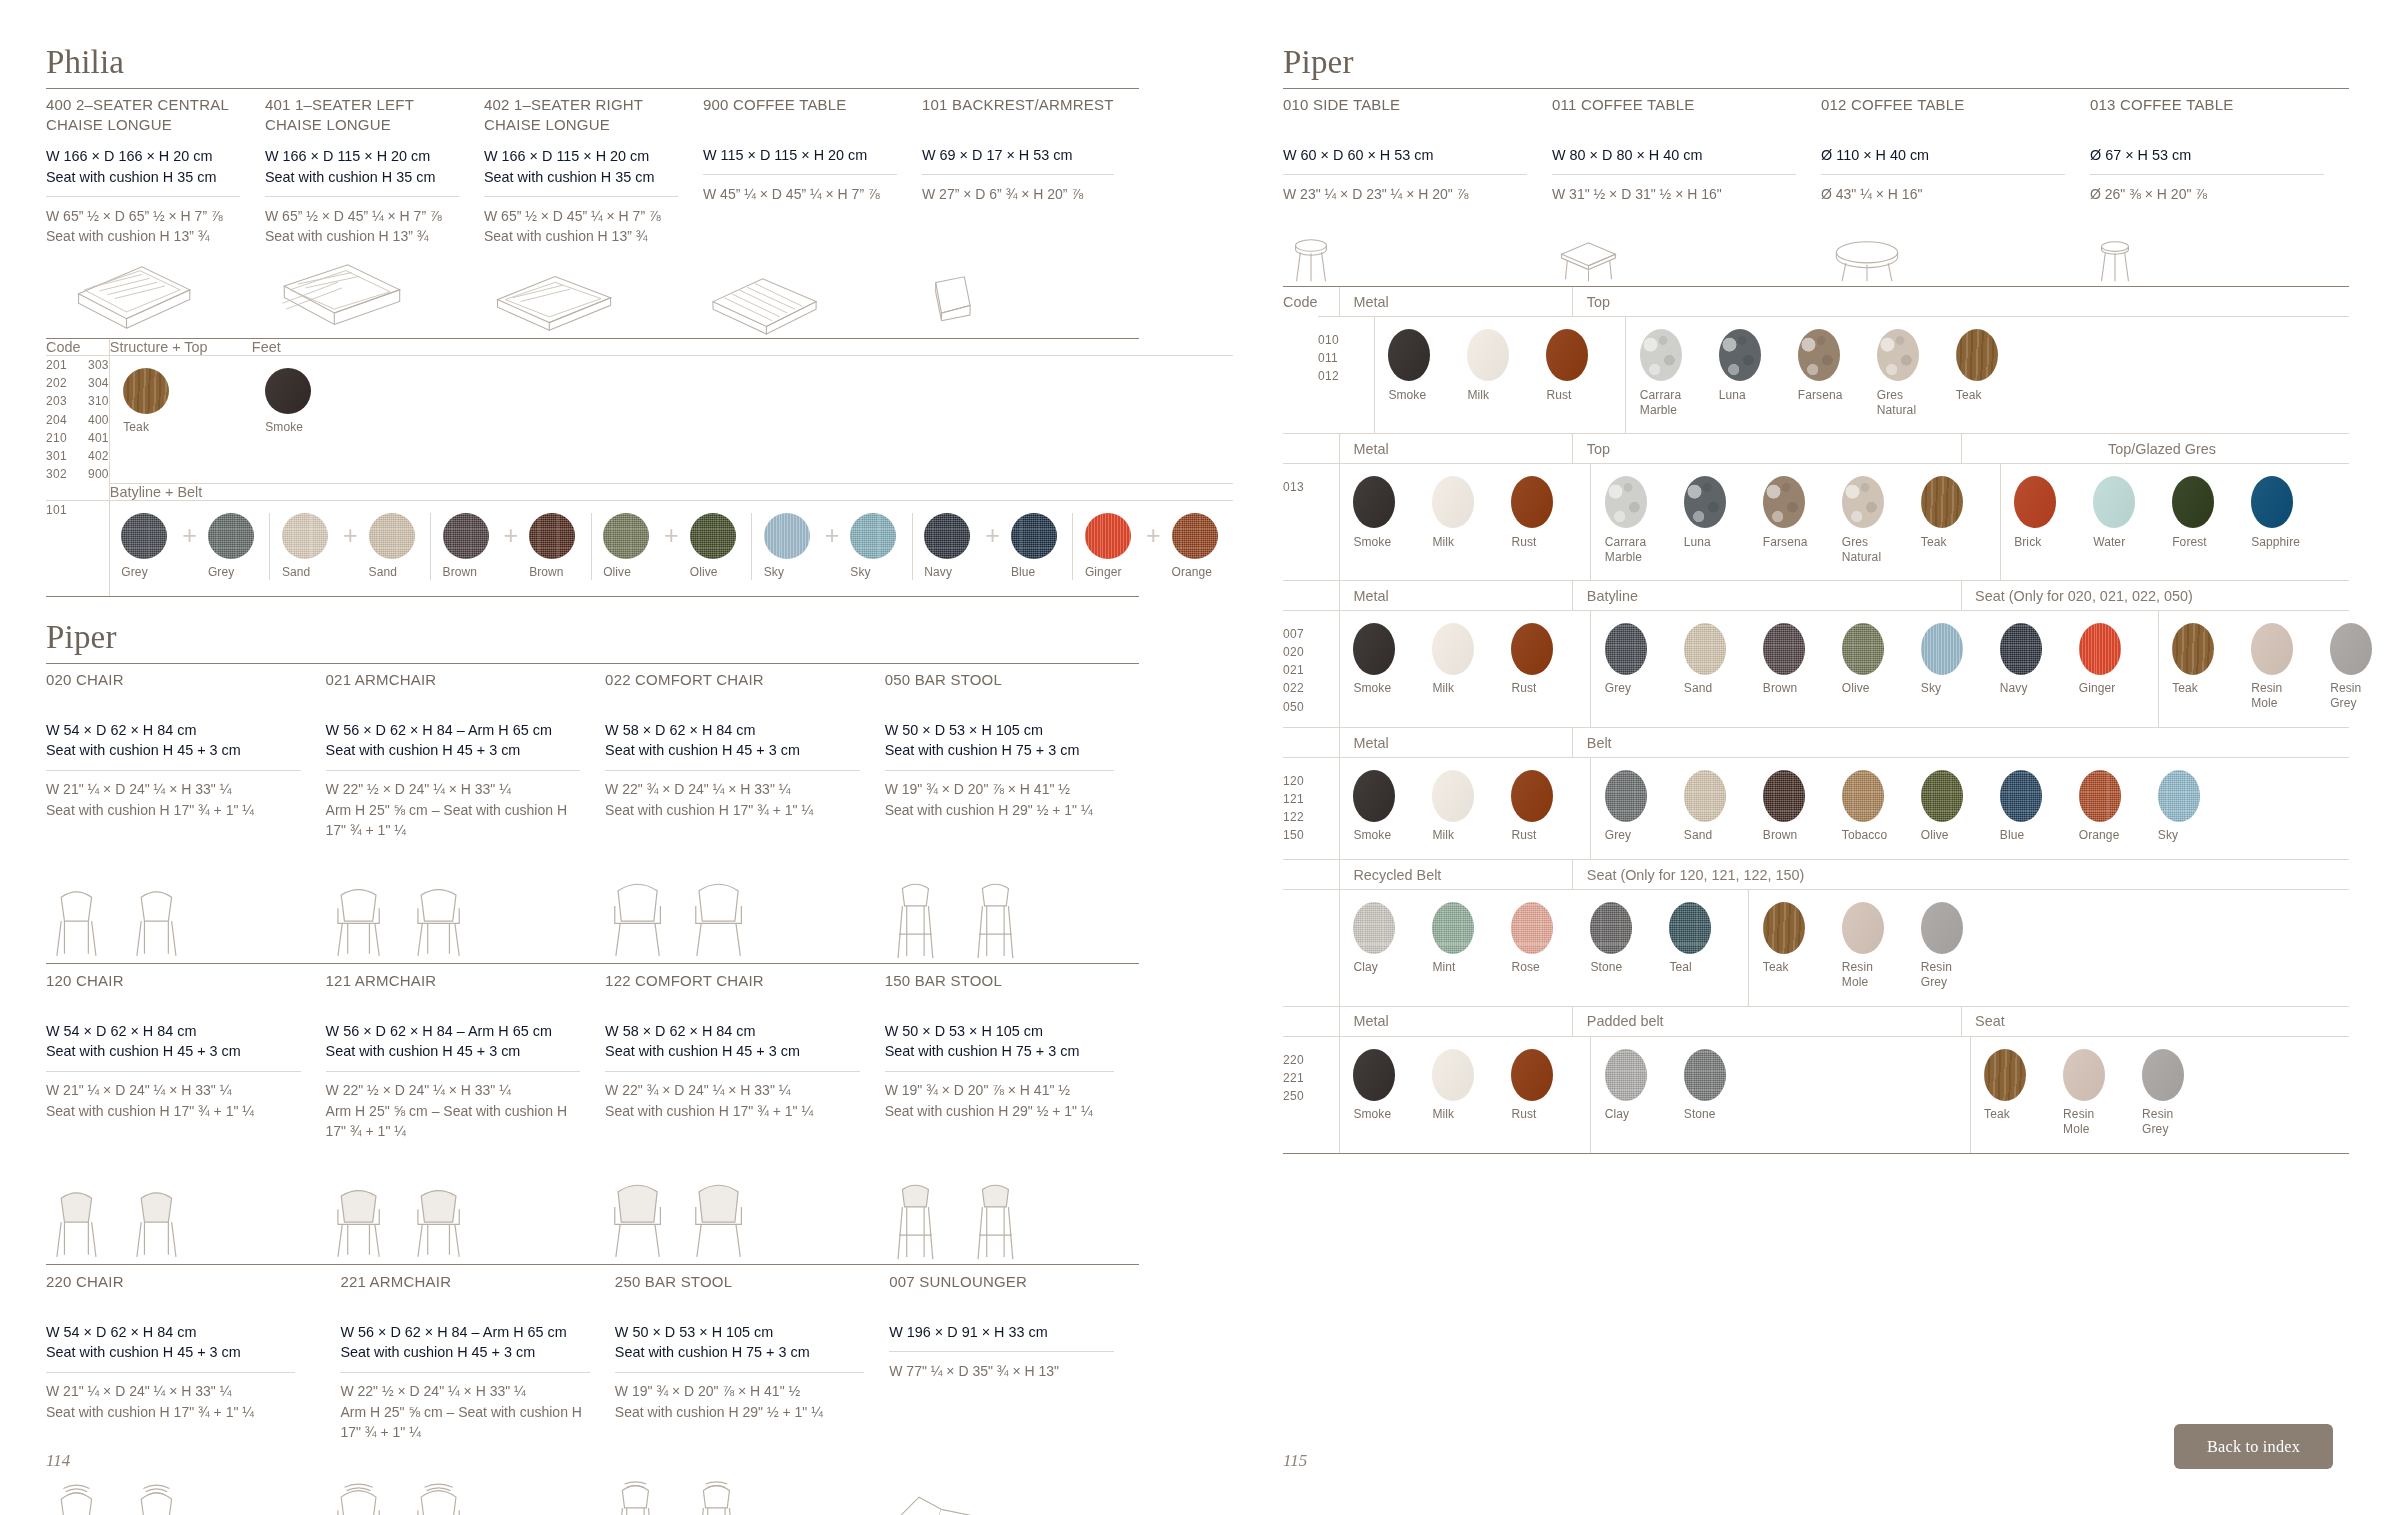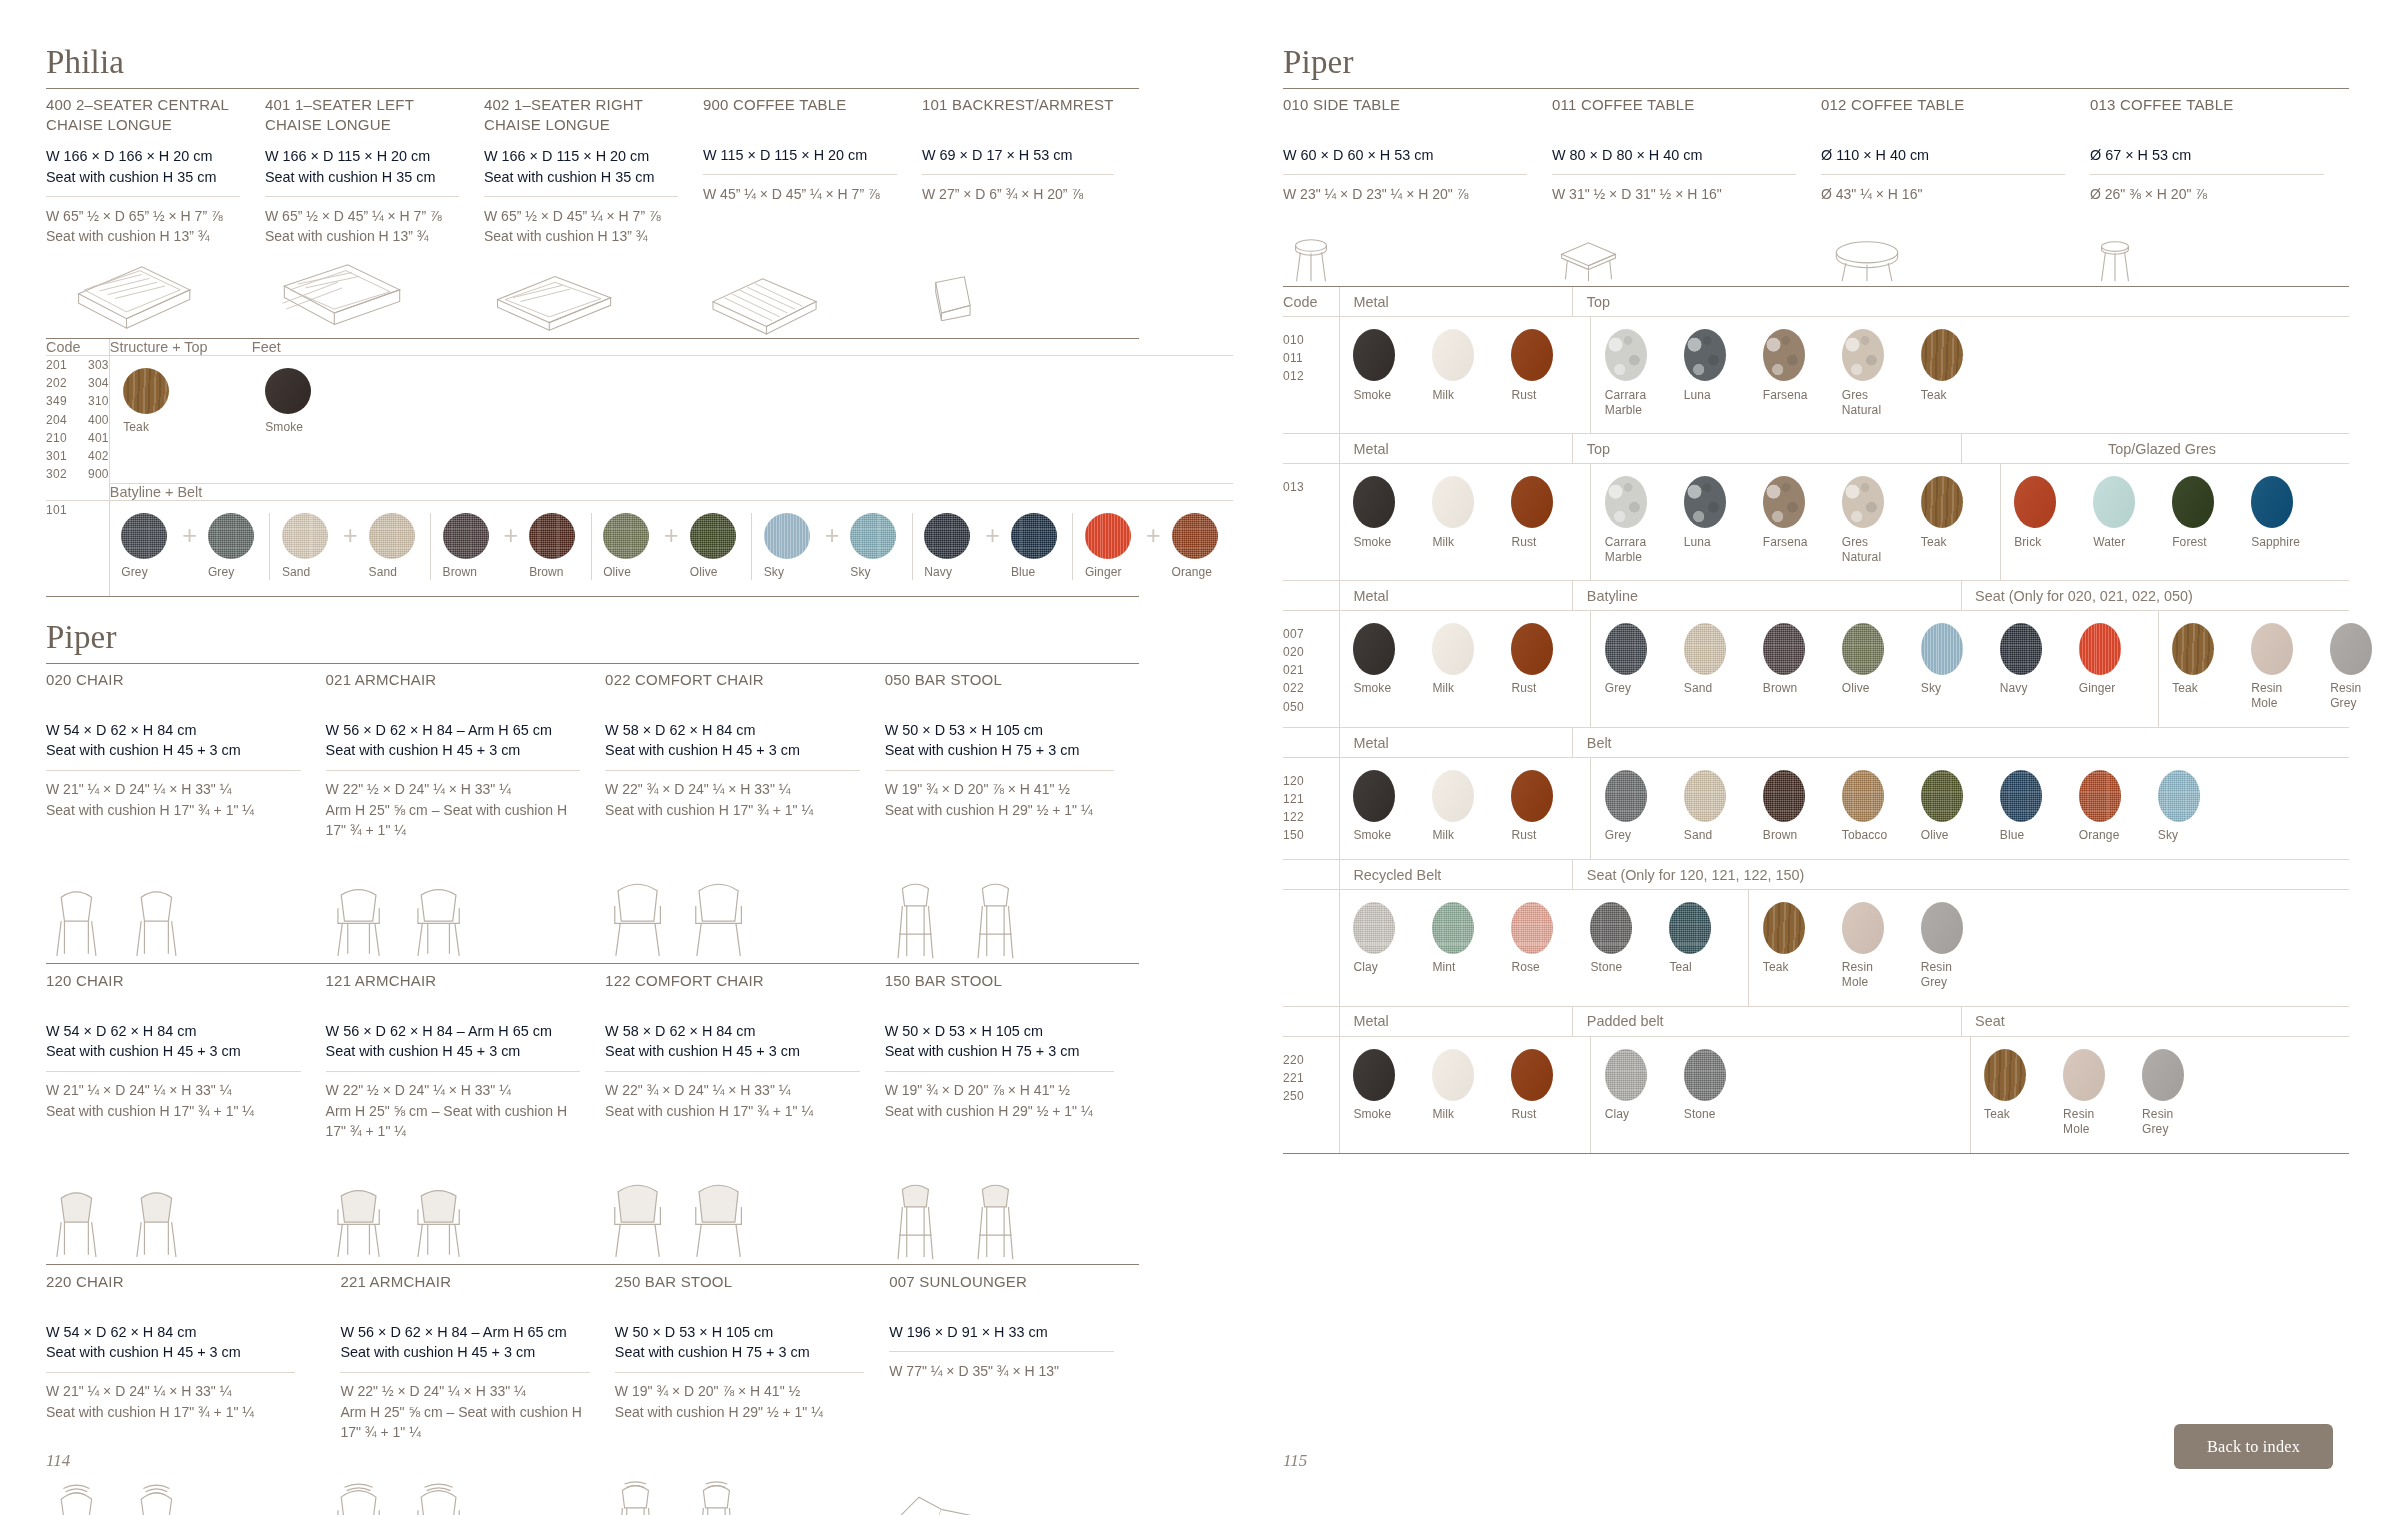--- a/index.html
+++ b/index.html
@@ -261,21 +261,21 @@
         <td style="width:92px;" class="colhead">Code</td>
         <td style="width:142px;" class="colhead vline">Structure + Top</td>
         <td class="colhead">Feet</td>
       </tr>
       <tr class="hline-top">
         <td class="code-cell">
           <div class="code-two" id="philia-codes">
                 <div>
                   <span>201</span>
                   <span>202</span>
-                  <span>349</span>
+                  <span>203</span>
                   <span>204</span>
                   <span>210</span>
                   <span>301</span>
                   <span>302</span>
                 </div>
                 <div>
                   <span>303</span>
                   <span>304</span>
                   <span>310</span>
                   <span>400</span>
@@ -929,21 +929,21 @@
     </div>
   </div>
 
   <div id="right-color-table" style="position:absolute;left:82px;top:286px;width:1066px;">
       <div class="rule-dark"></div>
       <div style="display: flex;">
         <div class="colhead" style="width: 56px; padding-left: 0px;">Code</div>
         <div class="colhead vline" style="flex: 0 0 219px;">Metal</div>
         <div class="colhead vline" style="flex: 1 1 0%;">Top</div>
       </div>
-      <div class="hline-top" style="display: flex;">
+      <div class="hline-top" style="display: flex; margin-left: 35px;">
         <div class="code-cell" style="flex: 0 0 56px;">
           <div>010</div>
           <div>011</div>
           <div>012</div>
         </div>
         <div class="vline" style="flex: 0 0 219px; min-height: 100px;">
           <div class="swatch-row">
             <div class="swatch">
               <div class="disc tex-flat" style="background: rgb(51, 46, 43);"></div>
               <div class="lbl">Smoke</div>

